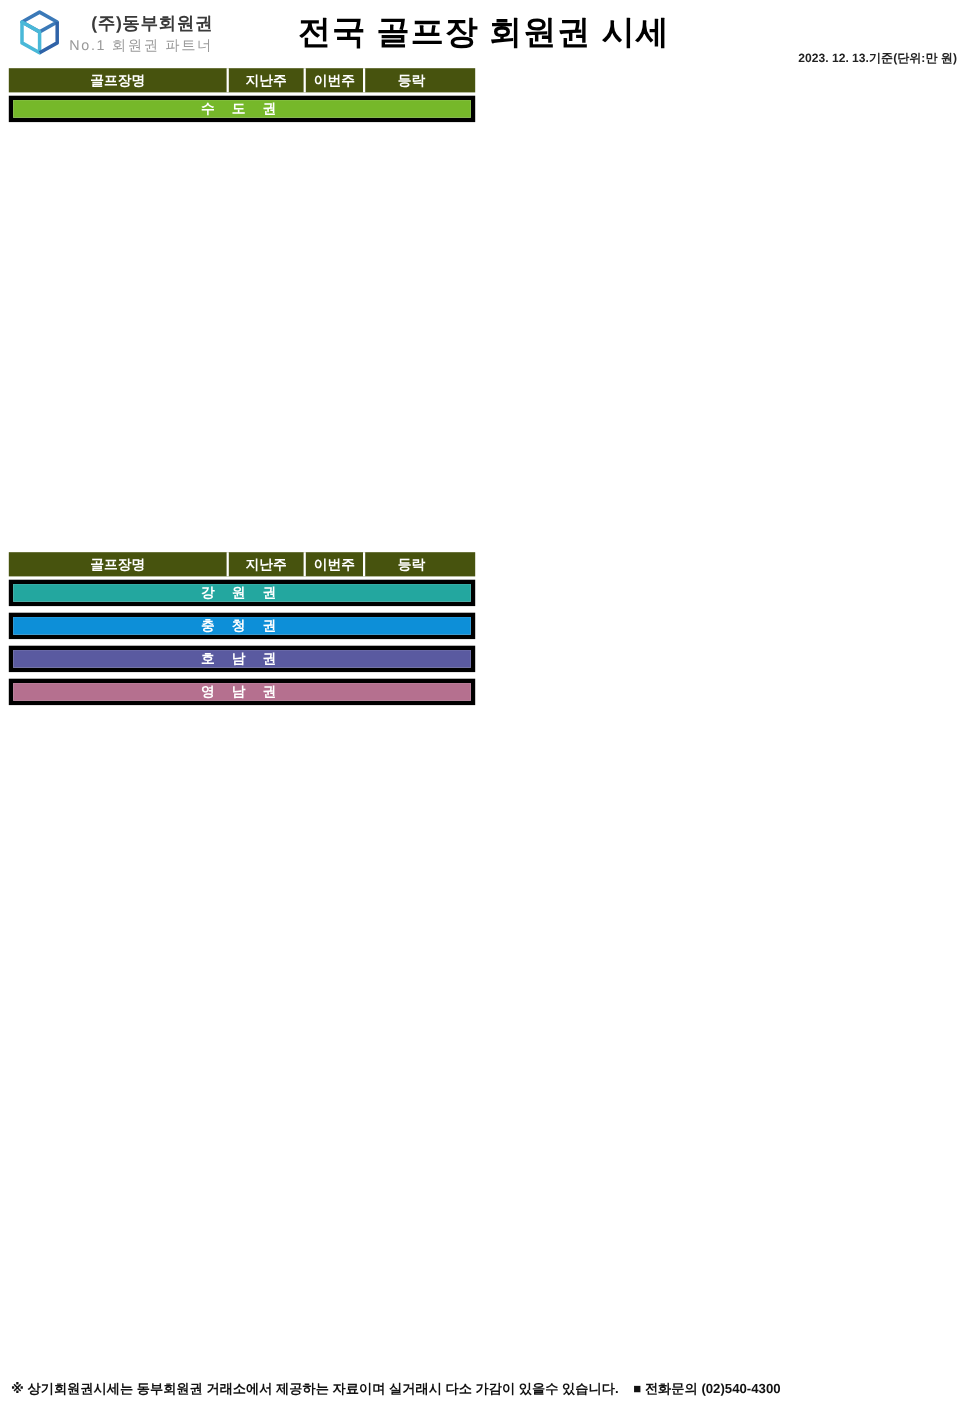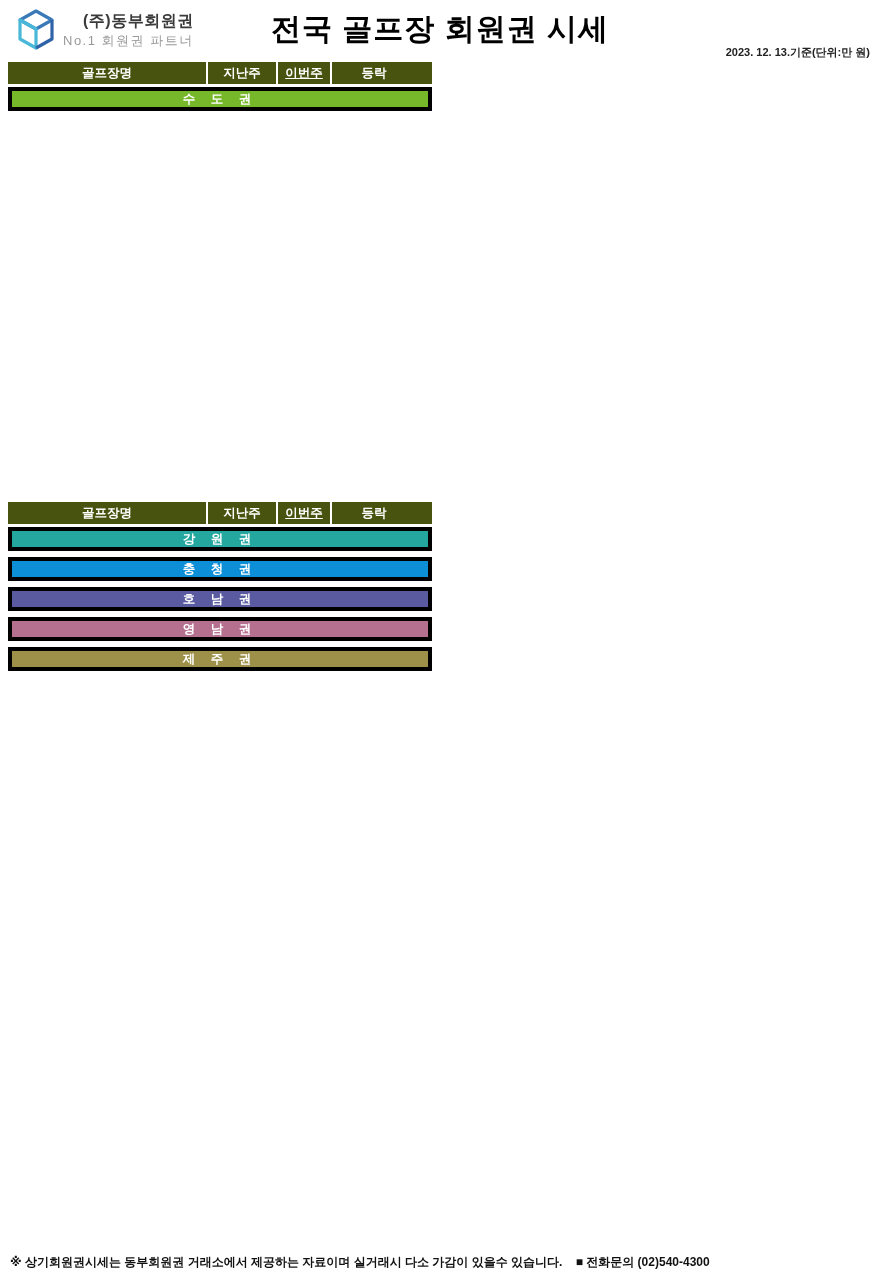--- a/index.html
+++ b/index.html
@@ -15,21 +15,21 @@
   .title{text-align:center;font-size:30px;font-weight:bold;letter-spacing:1px;padding-top:9px;color:#000000;}
   .date-note{position:absolute;right:10px;top:45px;font-size:11px;font-weight:bold;color:#222;}
 
   
   .cols{display:flex;gap:16px;padding:0 8px;margin-top:2px;align-items:flex-start;flex-direction:column;}
   .col{width:424px;flex:0 0 424px;}
 
   .thead{display:flex;background:#47530e;height:22px;margin-bottom:3px;}
   .th{box-sizing:border-box;color:#fff;font-weight:bold;font-size:12.5px;line-height:22px;text-align:center;border-right:2px solid #fff;}
   .th:last-child{border-right:none;}
-  .th-name{width:200px;}.th-last{width:70px;}.th-this{width:54px;text-decoration:underline;}.th-chg{width:84px;}
+  .th-name{width:200px;}.th-last{width:70px;}.th-this{width:54px;}.th-chg{width:84px;}
 
   .section{border:4px solid #000000;margin-bottom:6px;background:#fff;}
   .band{height:16px;line-height:16px;text-align:center;color:#fff;font-weight:bold;font-size:12.5px;letter-spacing:6px;}
 
   
   .footer{position:absolute;left:10px;top:1254px;width:860px;font-size:12px;color:#111;white-space:nowrap;}
   .foot-note{font-weight:bold;}
   .foot-phone{font-weight:bold;margin-left:10px;}
 </style>
 </head>
@@ -80,23 +80,20 @@
           </div>
           <div class="section">
             <div class="band" style="background: rgb(13, 143, 216);">충 청 권</div>
           </div>
           <div class="section">
             <div class="band" style="background: rgb(90, 90, 160);">호 남 권</div>
           </div>
           <div class="section">
             <div class="band" style="background: rgb(181, 112, 143);">영 남 권</div>
           </div>
-          <div class="section">
-            <div class="band" style="background: rgb(157, 144, 73);">제 주 권</div>
-          </div>
         </div>
     </div>
   </div>
 
   <div class="footer">
     <span class="foot-note">※ 상기회원권시세는 동부회원권 거래소에서 제공하는 자료이며 실거래시 다소 가감이 있을수 있습니다.</span>
     <span class="foot-phone"><span>■</span> <span>전화문의 (02)540-4300</span></span>
   </div>
 
 </div>

